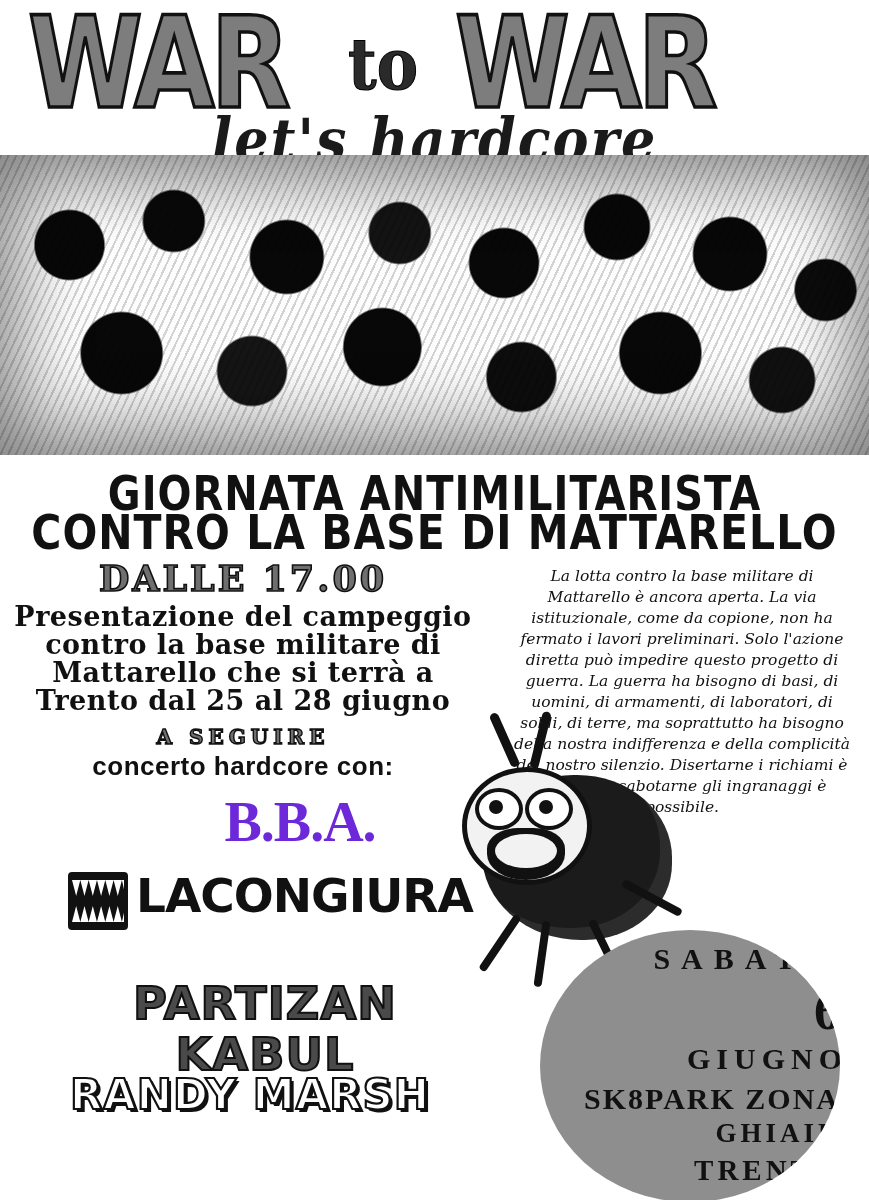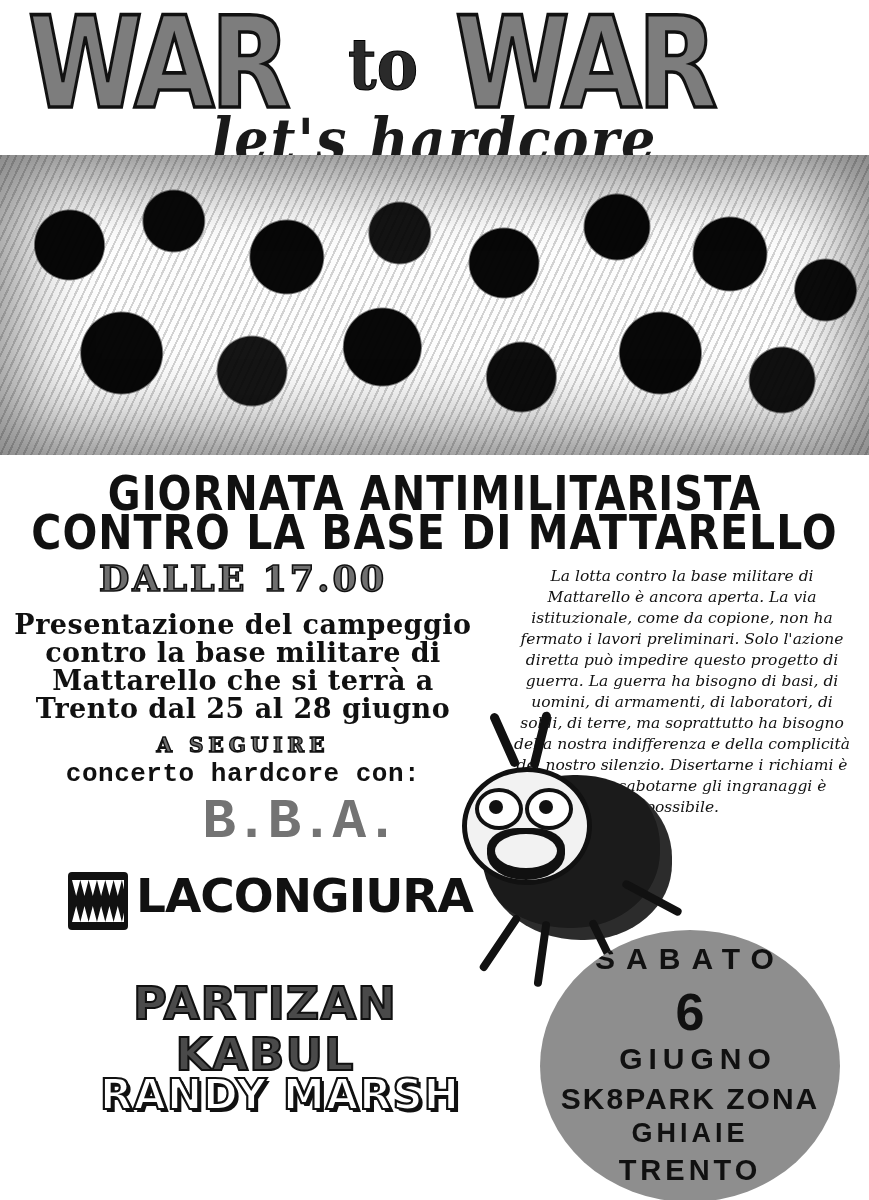--- a/index.html
+++ b/index.html
@@ -146,51 +146,51 @@
     font-size: 35px;
     color: #6f6f6f;
     -webkit-text-stroke: 1.6px #111;
     letter-spacing: 3px;
   }
   .presentazione {
     font-family: "DejaVu Serif", serif;
     font-weight: bold;
     font-size: 27px;
     line-height: 28px;
-    margin-top: 12px;
+    margin-top: 4px;
     letter-spacing: .5px;
   }
   .a-seguire {
     font-family: "DejaVu Serif", serif;
     font-weight: bold;
     font-size: 20px;
     color: #6f6f6f;
     -webkit-text-stroke: 1.4px #111;
     letter-spacing: 5px;
     margin-top: 10px;
   }
   .concerto {
-    font-family: Liberation Mono, monospace;
+    font-family: Liberation Sans, sans-serif;
     font-weight: bold;
     font-size: 26px;
     letter-spacing: .5px;
     margin-top: 2px;
   }
 
   
   .band-bba {
     position: absolute;
     top: 790px;
     left: 150px;
     width: 300px;
     text-align: center;
-    font-family: Liberation Mono, monospace;
+    font-family: Liberation Serif, serif;
     font-weight: bold;
     font-size: 56px;
-    color: #737373;
+    color: #6d28d9;
     letter-spacing: -1px;
   }
   .band-congiura {
     position: absolute;
     top: 868px;
     left: 60px;
     width: 420px;
     height: 80px;
   }
   .congiura-mouth {
@@ -246,21 +246,21 @@
     letter-spacing: 1px;
     color: #4a4a4a;
     -webkit-text-stroke: 2px #111;
     transform: scaleX(1.05);
   }
   .band-randy {
     position: absolute;
     top: 1070px;
     left: 70px;
     width: 390px;
-    text-align: right;
+    text-align: left;
     font-family: "DejaVu Sans", sans-serif;
     font-weight: bold;
     font-size: 42px;
     letter-spacing: 1px;
     color: #ffffff;
     -webkit-text-stroke: 2.2px #111;
     text-shadow: 3px 3px 0 #111;
   }
 
   
@@ -372,23 +372,24 @@
     height: 272px;
     background: #8e8e8e;
     border-radius: 50%;
     overflow: hidden;
     color: #111;
     text-align: center;
   }
   .dc-line {
     position: absolute;
     width: 100%;
-    font-family: Liberation Sans, sans-serif;
+    font-family: Liberation Serif, serif;
     font-weight: bold;
     letter-spacing: 5px;
+    text-align: right;
   }
   .dc-sabato { top: 12px; font-size: 30px; letter-spacing: 11px; }
   .dc-6 { top: 52px; font-size: 52px; letter-spacing: 0; }
   .dc-giugno { top: 112px; font-size: 30px; letter-spacing: 6px; margin-left: 8px; }
   .dc-sk8 { top: 152px; font-size: 30px; letter-spacing: 2px; }
   .dc-ghiaie { top: 188px; font-size: 27px; letter-spacing: 4px; }
   .dc-trento { top: 224px; font-size: 29px; letter-spacing: 4px; }
 </style>
 </head>
 <body>

